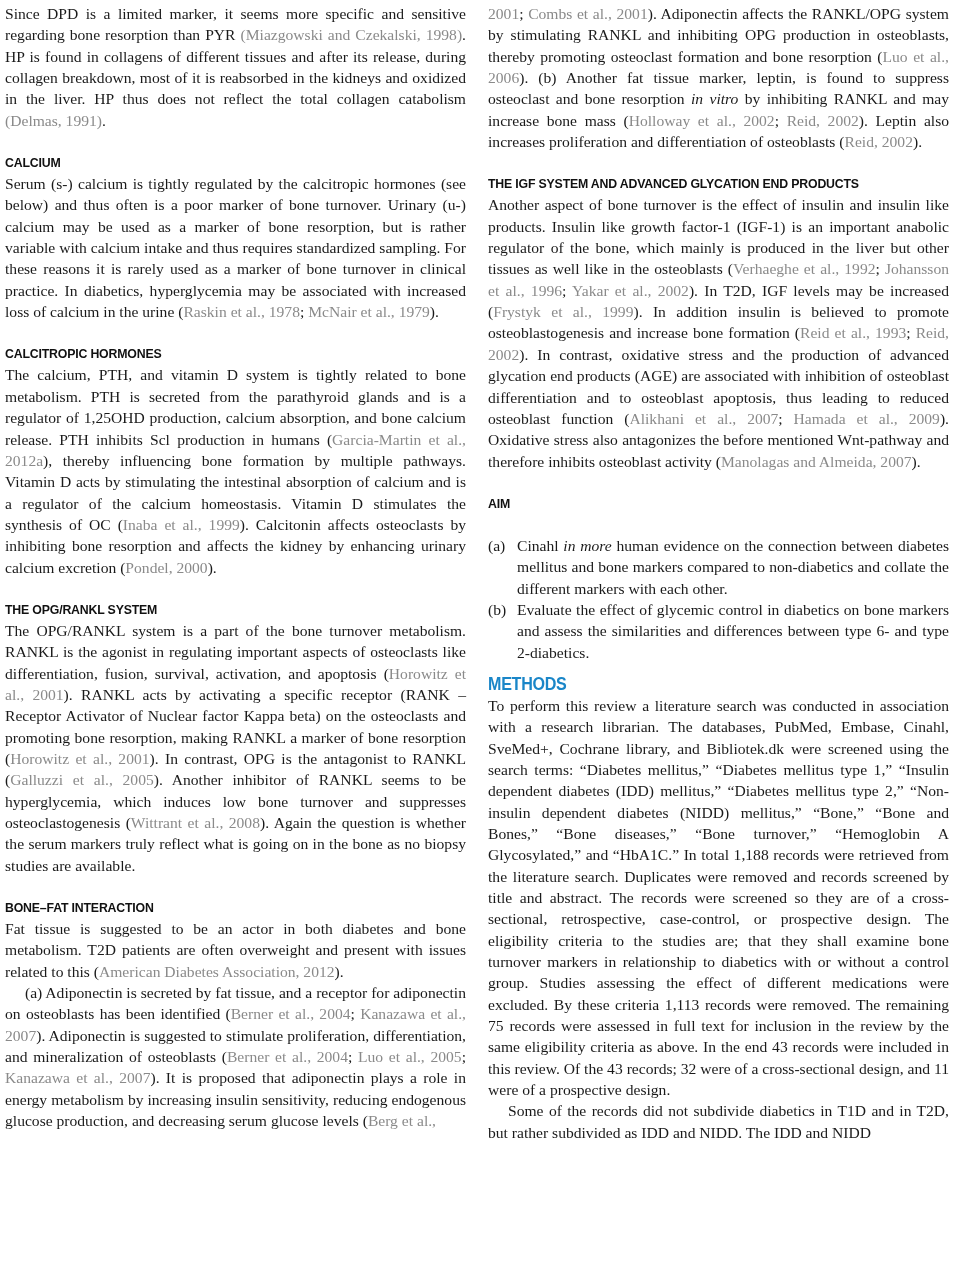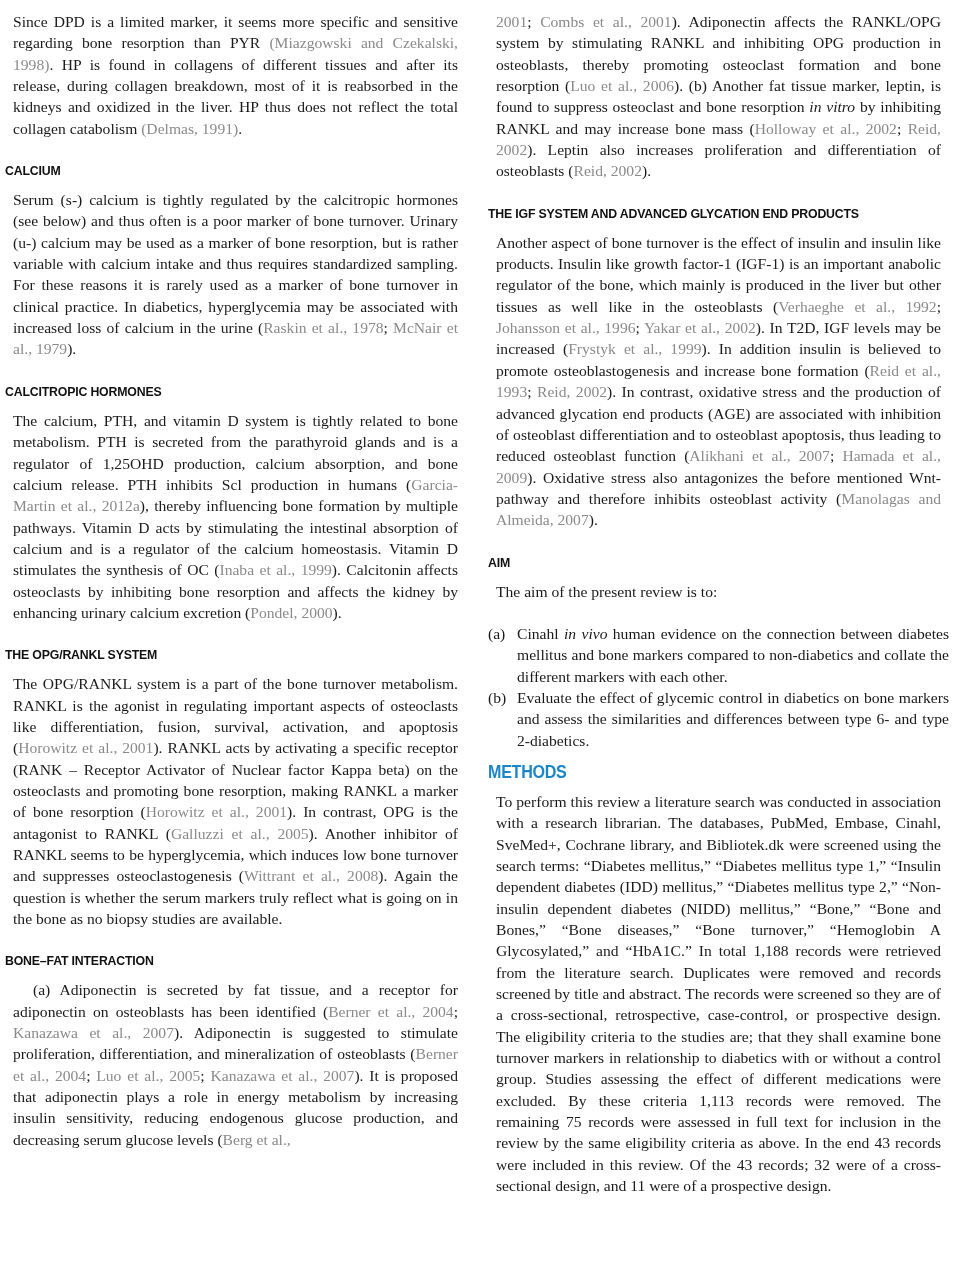--- a/index.html
+++ b/index.html
@@ -8,21 +8,21 @@
       font-family: "Liberation Serif", "DejaVu Serif", serif;
       color: #1a1a1a;
     }
     .col {
       position: absolute; top: 3px; width: 461px;
       font-size: 15.6px; line-height: 21.35px;
       text-align: justify; hyphens: manual;
     }
     .col.left { left: 5px; }
     .col.right { left: 488px; }
-    p { margin: 8px; }
+    p { margin: 0; }
     p.indent { text-indent: 20px; }
     .cite { color: #8a8a8a; }
     h2 {
       margin: 0; font-family: "Liberation Sans", "DejaVu Sans", sans-serif;
       font-weight: bold; font-size: 13.4px; line-height: 21px;
       letter-spacing: -0.2px; color: #111111;
       transform: scaleX(0.92); transform-origin: left center;
     }
     h2.gap { margin-top: 21px; }
     h2.major {
@@ -43,37 +43,38 @@
   <h2 class="gap">CALCIUM</h2>
   <p><span>Serum (s-) calcium is tightly regulated by the calcitropic hormones (see below) and thus often is a poor marker of bone turnover. Uri­nary (u-) calcium may be used as a marker of bone resorption, but is rather variable with calcium intake and thus requires standard­ized sampling. For these reasons it is rarely used as a marker of bone turnover in clinical practice. In diabetics, hyperglycemia may be associated with increased loss of calcium in the urine (</span><span class="cite">Raskin et al., 1978</span><span>; </span><span class="cite">McNair et al., 1979</span><span>).</span></p>
 
   <h2 class="gap">CALCITROPIC HORMONES</h2>
   <p><span>The calcium, PTH, and vitamin D system is tightly related to bone metabolism. PTH is secreted from the parathyroid glands and is a regulator of 1,25OHD production, calcium absorption, and bone calcium release. PTH inhibits Scl production in humans (</span><span class="cite">Garcia-Martin et al., 2012a</span><span>), thereby influencing bone formation by multiple pathways. Vitamin D acts by stimulating the intestinal absorption of calcium and is a regulator of the calcium home­ostasis. Vitamin D stimulates the synthesis of OC (</span><span class="cite">Inaba et al., 1999</span><span>). Calcitonin affects osteoclasts by inhibiting bone resorption and affects the kidney by enhancing urinary calcium excretion (</span><span class="cite">Pondel, 2000</span><span>).</span></p>
 
   <h2 class="gap">THE OPG/RANKL SYSTEM</h2>
   <p><span>The OPG/RANKL system is a part of the bone turnover metab­olism. RANKL is the agonist in regulating important aspects of osteoclasts like differentiation, fusion, survival, activation, and apoptosis (</span><span class="cite">Horowitz et al., 2001</span><span>). RANKL acts by activating a specific receptor (RANK – Receptor Activator of Nuclear factor Kappa beta) on the osteoclasts and promoting bone resorption, making RANKL a marker of bone resorption (</span><span class="cite">Horowitz et al., 2001</span><span>). In contrast, OPG is the antagonist to RANKL (</span><span class="cite">Galluzzi et al., 2005</span><span>). Another inhibitor of RANKL seems to be hyperglycemia, which induces low bone turnover and suppresses osteoclastogene­sis (</span><span class="cite">Wittrant et al., 2008</span><span>). Again the question is whether the serum markers truly reflect what is going on in the bone as no biopsy studies are available.</span></p>
 
   <h2 class="gap">BONE–FAT INTERACTION</h2>
+  <p><span>Fat tissue is suggested to be an actor in both diabetes and bone metabolism. T2D patients are often overweight and present with issues related to this (</span><span class="cite">American Diabetes Association, 2012</span><span>).</span></p>
   <p class="indent"><span>(a) Adiponectin is secreted by fat tissue, and a receptor for adiponectin on osteoblasts has been identified (</span><span class="cite">Berner et al., 2004</span><span>; </span><span class="cite">Kanazawa et al., 2007</span><span>). Adiponectin is suggested to stimulate proliferation, differentiation, and mineralization of osteoblasts (</span><span class="cite">Berner et al., 2004</span><span>; </span><span class="cite">Luo et al., 2005</span><span>; </span><span class="cite">Kanazawa et al., 2007</span><span>). It is proposed that adiponectin plays a role in energy metabolism by increasing insulin sensitivity, reducing endogenous glucose production, and decreasing serum glucose levels (</span><span class="cite">Berg et al.,</span></p>
 </div>
 
 <div class="col right">
   <p><span class="cite">2001</span><span>; </span><span class="cite">Combs et al., 2001</span><span>). Adiponectin affects the RANKL/OPG system by stimulating RANKL and inhibiting OPG production in osteoblasts, thereby promoting osteoclast formation and bone resorption (</span><span class="cite">Luo et al., 2006</span><span>). (b) Another fat tissue marker, lep­tin, is found to suppress osteoclast and bone resorption </span><em>in vitro</em><span> by inhibiting RANKL and may increase bone mass (</span><span class="cite">Holloway et al., 2002</span><span>; </span><span class="cite">Reid, 2002</span><span>). Leptin also increases proliferation and differentiation of osteoblasts (</span><span class="cite">Reid, 2002</span><span>).</span></p>
 
   <h2 class="gap">THE IGF SYSTEM AND ADVANCED GLYCATION END PRODUCTS</h2>
   <p><span>Another aspect of bone turnover is the effect of insulin and insulin like products. Insulin like growth factor-1 (IGF-1) is an important anabolic regulator of the bone, which mainly is produced in the liver but other tissues as well like in the osteoblasts (</span><span class="cite">Verhaeghe et al., 1992</span><span>; </span><span class="cite">Johansson et al., 1996</span><span>; </span><span class="cite">Yakar et al., 2002</span><span>). In T2D, IGF levels may be increased (</span><span class="cite">Frystyk et al., 1999</span><span>). In addition insulin is believed to promote osteoblastogenesis and increase bone for­mation (</span><span class="cite">Reid et al., 1993</span><span>; </span><span class="cite">Reid, 2002</span><span>). In contrast, oxidative stress and the production of advanced glycation end products (AGE) are associated with inhibition of osteoblast differentiation and to osteoblast apoptosis, thus leading to reduced osteoblast func­tion (</span><span class="cite">Alikhani et al., 2007</span><span>; </span><span class="cite">Hamada et al., 2009</span><span>). Oxidative stress also antagonizes the before mentioned Wnt-pathway and therefore inhibits osteoblast activity (</span><span class="cite">Manolagas and Almeida, 2007</span><span>).</span></p>
 
   <h2 class="gap">AIM</h2>
-  <p>The aim of the present review is to:</p>
   <ol class="aims">
     <li>
       <span class="marker">(a)</span>
-      <span class="txt"><span>Cinahl </span><em>in vivo</em><span> human evidence on the connection between diabetes mellitus and bone markers compared to non-diabetics and collate the different markers with each other.</span></span>
+      <span class="txt"><span>Cinahl </span><em>in more</em><span> human evidence on the connection between diabetes mellitus and bone markers compared to non-diabetics and collate the different markers with each other.</span></span>
     </li>
     <li>
       <span class="marker">(b)</span>
       <span class="txt">Evaluate the effect of glycemic control in diabetics on bone markers and assess the similarities and differences between type 6- and type 2-diabetics.</span>
     </li>
   </ol>
 
   <h2 class="major">METHODS</h2>
   <p>To perform this review a literature search was conducted in association with a research librarian. The databases, PubMed, Embase, Cinahl, SveMed+, Cochrane library, and Bibliotek.dk were screened using the search terms: “Diabetes mellitus,” “Dia­betes mellitus type 1,” “Insulin dependent diabetes (IDD) melli­tus,” “Diabetes mellitus type 2,” “Non-insulin dependent diabetes (NIDD) mellitus,” “Bone,” “Bone and Bones,” “Bone diseases,” “Bone turnover,” “Hemoglobin A Glycosylated,” and “HbA1C.” In total 1,188 records were retrieved from the literature search. Dupli­cates were removed and records screened by title and abstract. The records were screened so they are of a cross-sectional, retrospec­tive, case-control, or prospective design. The eligibility criteria to the studies are; that they shall examine bone turnover markers in relationship to diabetics with or without a control group. Stud­ies assessing the effect of different medications were excluded. By these criteria 1,113 records were removed. The remaining 75 records were assessed in full text for inclusion in the review by the same eligibility criteria as above. In the end 43 records were included in this review. Of the 43 records; 32 were of a cross-sectional design, and 11 were of a prospective design.</p>
+  <p class="indent">Some of the records did not subdivide diabetics in T1D and in T2D, but rather subdivided as IDD and NIDD. The IDD and NIDD</p>
 </div>
 
 </body></html>

